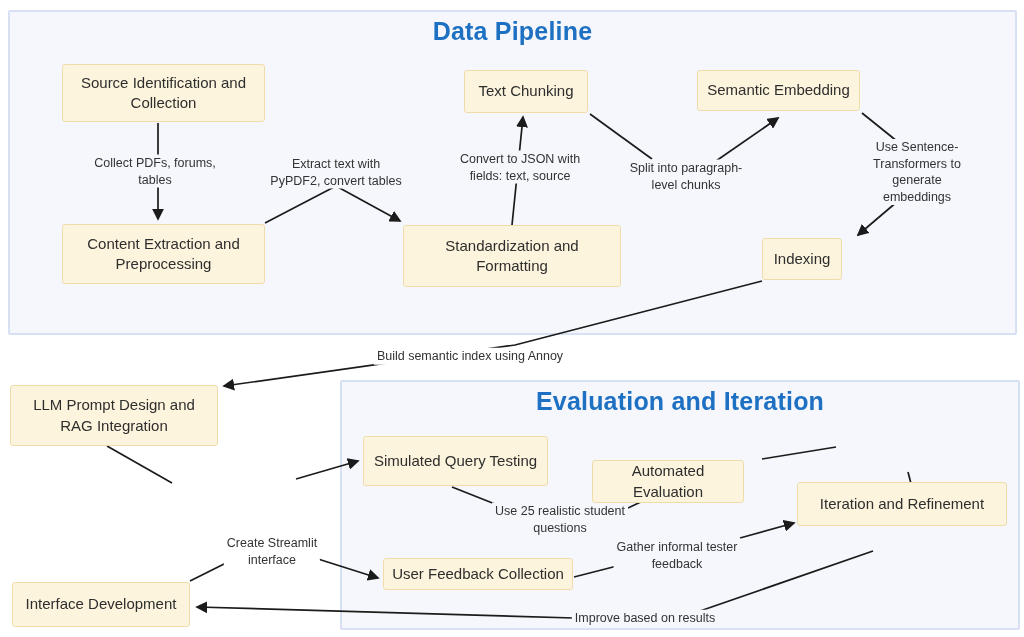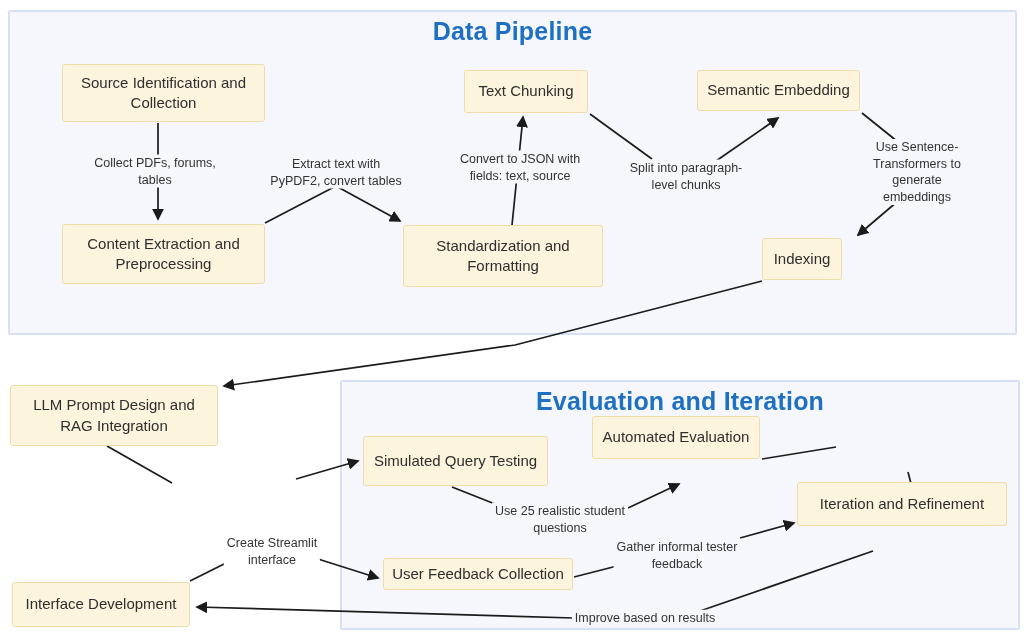--- a/index.html
+++ b/index.html
@@ -79,32 +79,33 @@
 tables</div>
     <div class="edge-label bg-section" style="left: 336px; top: 172px;">Extract text with
 PyPDF2, convert tables</div>
     <div class="edge-label bg-section" style="left: 520px; top: 167px;">Convert to JSON with
 fields: text, source</div>
     <div class="edge-label bg-section" style="left: 686px; top: 176px;">Split into paragraph-
 level chunks</div>
     <div class="edge-label bg-section" style="left: 917px; top: 172px;">Use Sentence-
 Transformers to
 generate embeddings</div>
+    <div class="edge-label bg-white" style="left: 470px; top: 356px;">Build semantic index using Annoy</div>
     <div class="edge-label bg-section" style="left: 560px; top: 519px;">Use 25 realistic student
 questions</div>
     <div class="edge-label bg-white" style="left: 272px; top: 551px;">Create Streamlit
 interface</div>
     <div class="edge-label bg-section" style="left: 677px; top: 555px;">Gather informal tester
 feedback</div>
     <div class="edge-label bg-section" style="left: 645px; top: 618px;">Improve based on results</div>
     <div class="node" style="left: 62px; top: 64px; width: 203px; height: 58px;">Source Identification and Collection</div>
     <div class="node" style="left: 464px; top: 70px; width: 124px; height: 43px;">Text Chunking</div>
     <div class="node" style="left: 697px; top: 70px; width: 163px; height: 41px;">Semantic Embedding</div>
     <div class="node" style="left: 62px; top: 224px; width: 203px; height: 60px;">Content Extraction and Preprocessing</div>
-    <div class="node" style="left: 403px; top: 225px; width: 200px; height: 62px;">Standardization and Formatting</div>
+    <div class="node" style="left: 403px; top: 225px; width: 218px; height: 62px;">Standardization and Formatting</div>
     <div class="node" style="left: 762px; top: 238px; width: 80px; height: 42px;">Indexing</div>
     <div class="node" style="left: 10px; top: 385px; width: 208px; height: 61px;">LLM Prompt Design and RAG Integration</div>
     <div class="node" style="left: 363px; top: 436px; width: 185px; height: 50px;">Simulated Query Testing</div>
-    <div class="node" style="left: 592px; top: 416px; width: 168px; height: 43px;">Automated Evaluation</div>
+    <div class="node" style="left: 592px; top: 460px; width: 152px; height: 43px;">Automated Evaluation</div>
     <div class="node" style="left: 797px; top: 482px; width: 210px; height: 44px;">Iteration and Refinement</div>
     <div class="node" style="left: 383px; top: 558px; width: 190px; height: 32px;">User Feedback Collection</div>
     <div class="node" style="left: 12px; top: 582px; width: 178px; height: 45px;">Interface Development</div>
   </div>
 
 </body></html>

